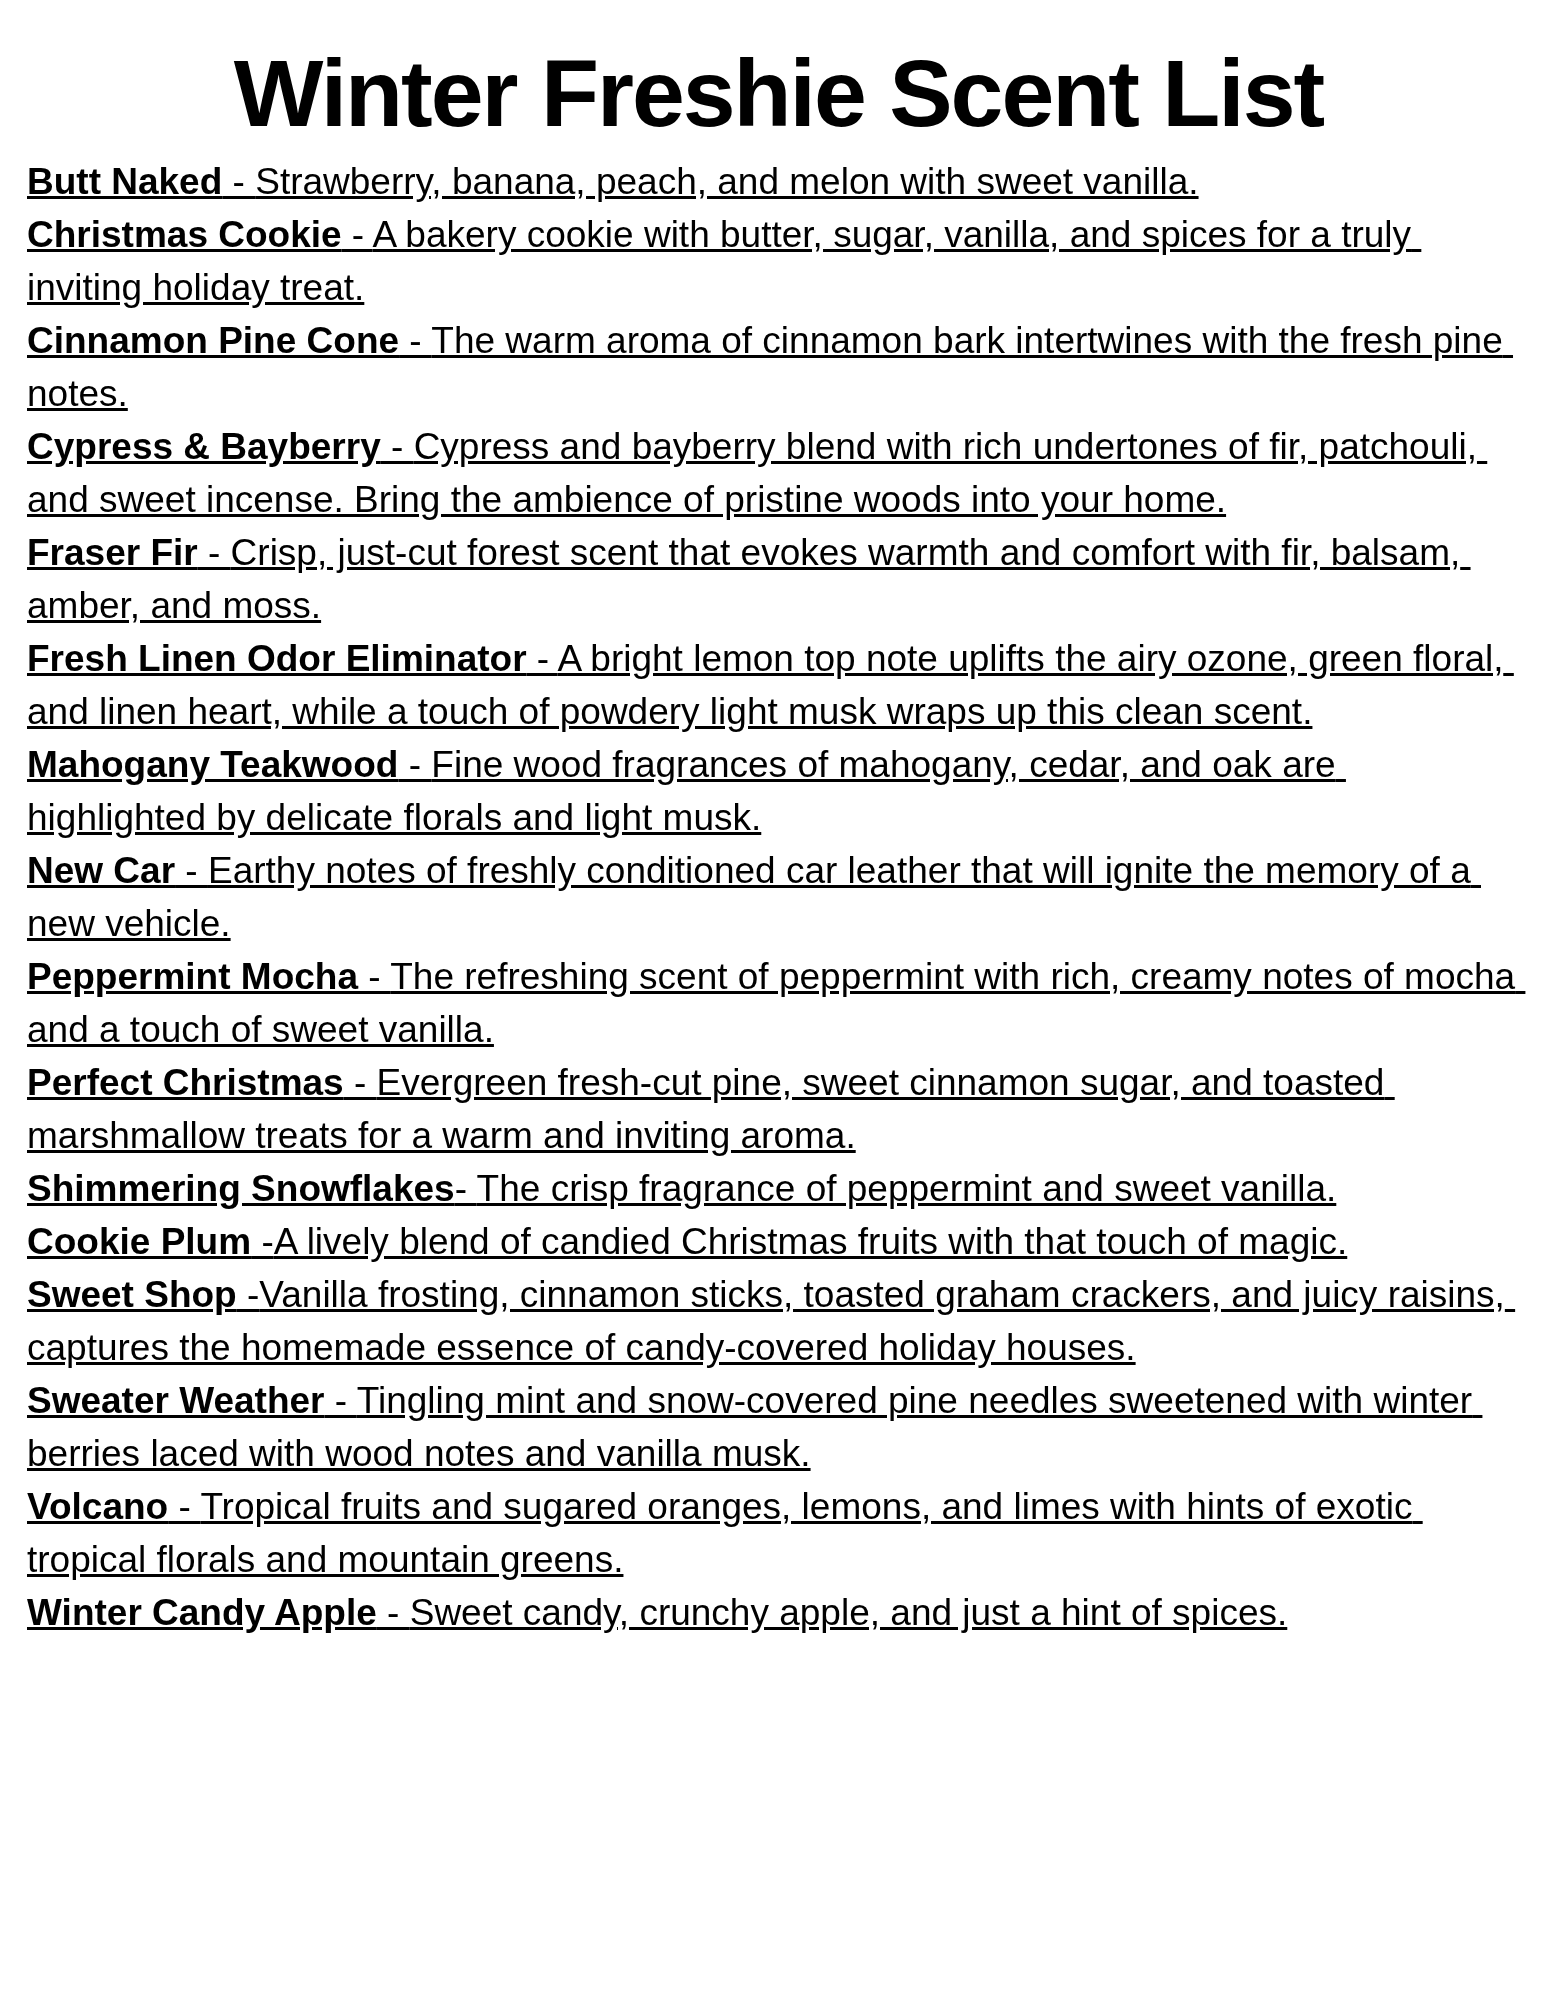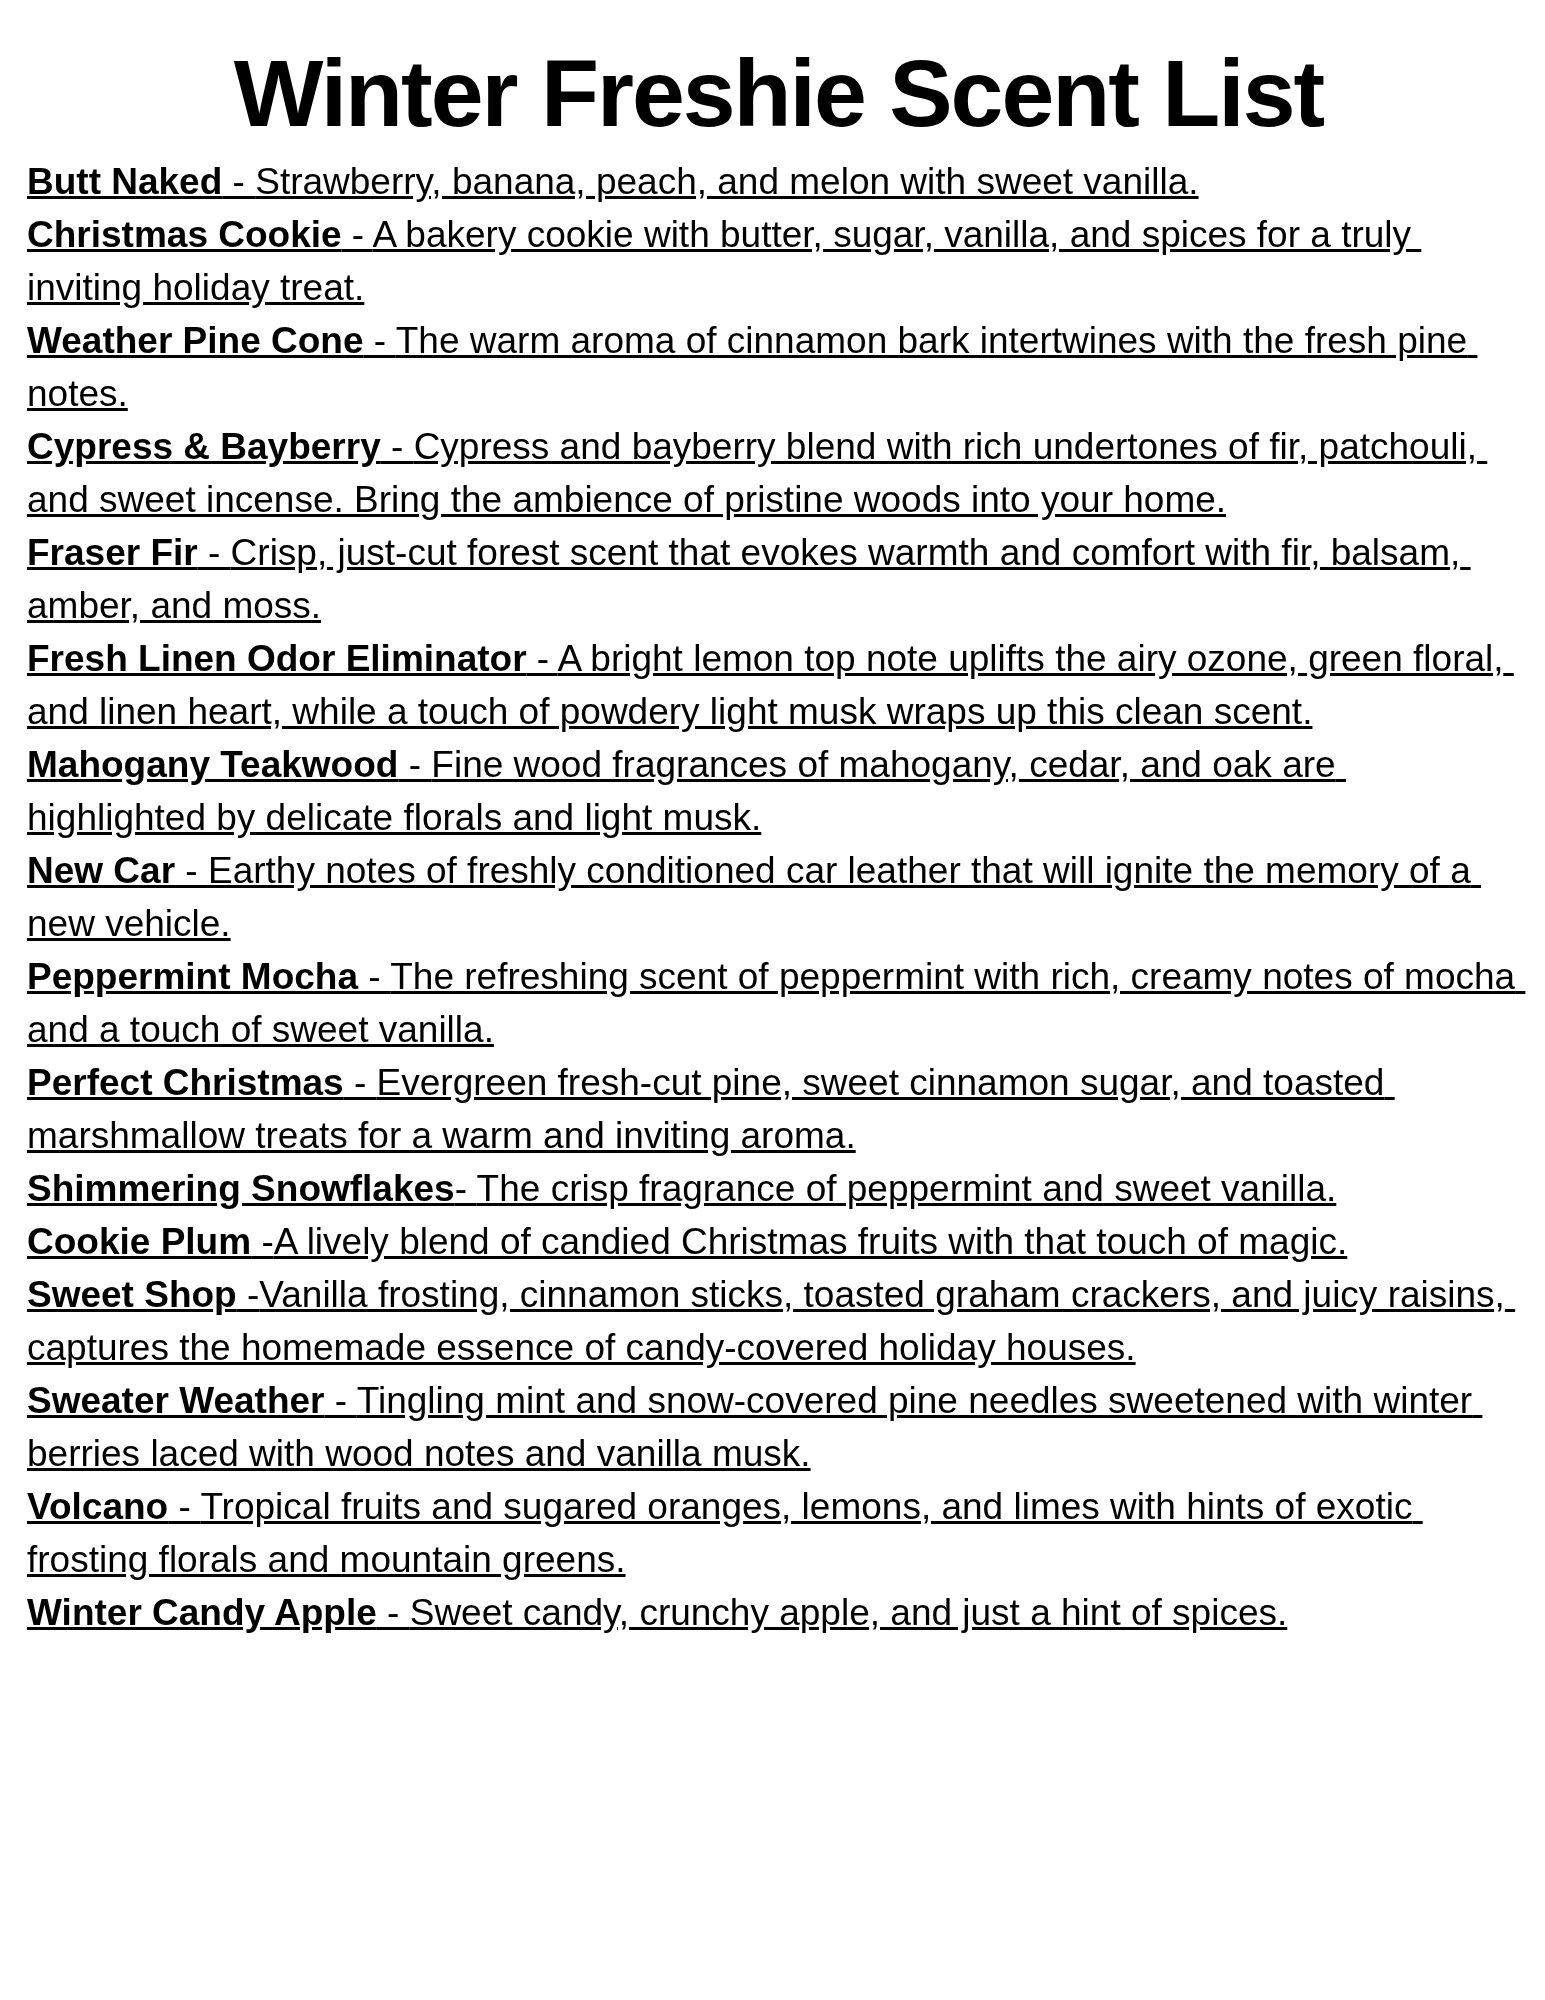--- a/index.html
+++ b/index.html
@@ -52,21 +52,21 @@
 <body>
 
 <div class="page">
   <h1 class="page-title">Winter Freshie Scent List</h1>
 
   <div class="scent-list">
   <p class="scent"><span class="scent-name">Butt Naked</span><span class="scent-separator"> - </span><span class="scent-description">Strawberry, banana, peach, and melon with sweet vanilla.</span></p>
 
   <p class="scent"><span class="scent-name">Christmas Cookie</span><span class="scent-separator"> - </span><span class="scent-description">A bakery cookie with butter, sugar, vanilla, and spices for a truly inviting holiday treat.</span></p>
 
-  <p class="scent"><span class="scent-name">Weather Pine Cone</span><span class="scent-separator"> - </span><span class="scent-description">The warm aroma of cinnamon bark intertwines with the fresh pine notes.</span></p>
+  <p class="scent"><span class="scent-name">Cinnamon Pine Cone</span><span class="scent-separator"> - </span><span class="scent-description">The warm aroma of cinnamon bark intertwines with the fresh pine notes.</span></p>
 
   <p class="scent"><span class="scent-name">Cypress &amp; Bayberry</span><span class="scent-separator"> - </span><span class="scent-description">Cypress and bayberry blend with rich undertones of fir, patchouli, and sweet incense. Bring the ambience of pristine woods into your home.</span></p>
 
   <p class="scent"><span class="scent-name">Fraser Fir</span><span class="scent-separator"> - </span><span class="scent-description">Crisp, just-cut forest scent that evokes warmth and comfort with fir, balsam, amber, and moss.</span></p>
 
   <p class="scent"><span class="scent-name">Fresh Linen Odor Eliminator</span><span class="scent-separator"> - </span><span class="scent-description">A bright lemon top note uplifts the airy ozone, green floral, and linen heart, while a touch of powdery light musk wraps up this clean scent.</span></p>
 
   <p class="scent"><span class="scent-name">Mahogany Teakwood</span><span class="scent-separator"> - </span><span class="scent-description">Fine wood fragrances of mahogany, cedar, and oak are highlighted by delicate florals and light musk.</span></p>
 
   <p class="scent"><span class="scent-name">New Car</span><span class="scent-separator"> - </span><span class="scent-description">Earthy notes of freshly conditioned car leather that will ignite the memory of a new vehicle.</span></p>
@@ -76,17 +76,17 @@
   <p class="scent"><span class="scent-name">Perfect Christmas</span><span class="scent-separator"> - </span><span class="scent-description">Evergreen fresh-cut pine, sweet cinnamon sugar, and toasted marshmallow treats for a warm and inviting aroma.</span></p>
 
   <p class="scent"><span class="scent-name">Shimmering Snowflakes</span><span class="scent-separator">- </span><span class="scent-description">The crisp fragrance of peppermint and sweet vanilla.</span></p>
 
   <p class="scent"><span class="scent-name">Cookie Plum</span><span class="scent-separator"> -</span><span class="scent-description">A lively blend of candied Christmas fruits with that touch of magic.</span></p>
 
   <p class="scent"><span class="scent-name">Sweet Shop</span><span class="scent-separator"> -</span><span class="scent-description">Vanilla frosting, cinnamon sticks, toasted graham crackers, and juicy raisins, captures the homemade essence of candy-covered holiday houses.</span></p>
 
   <p class="scent"><span class="scent-name">Sweater Weather</span><span class="scent-separator"> - </span><span class="scent-description">Tingling mint and snow-covered pine needles sweetened with winter berries laced with wood notes and vanilla musk.</span></p>
 
-  <p class="scent"><span class="scent-name">Volcano</span><span class="scent-separator"> - </span><span class="scent-description">Tropical fruits and sugared oranges, lemons, and limes with hints of exotic frosting florals and mountain greens.</span></p>
+  <p class="scent"><span class="scent-name">Volcano</span><span class="scent-separator"> - </span><span class="scent-description">Tropical fruits and sugared oranges, lemons, and limes with hints of exotic tropical florals and mountain greens.</span></p>
 
   <p class="scent"><span class="scent-name">Winter Candy Apple</span><span class="scent-separator"> - </span><span class="scent-description">Sweet candy, crunchy apple, and just a hint of spices.</span></p>
 </div>
 </div>
 
 </body></html>

